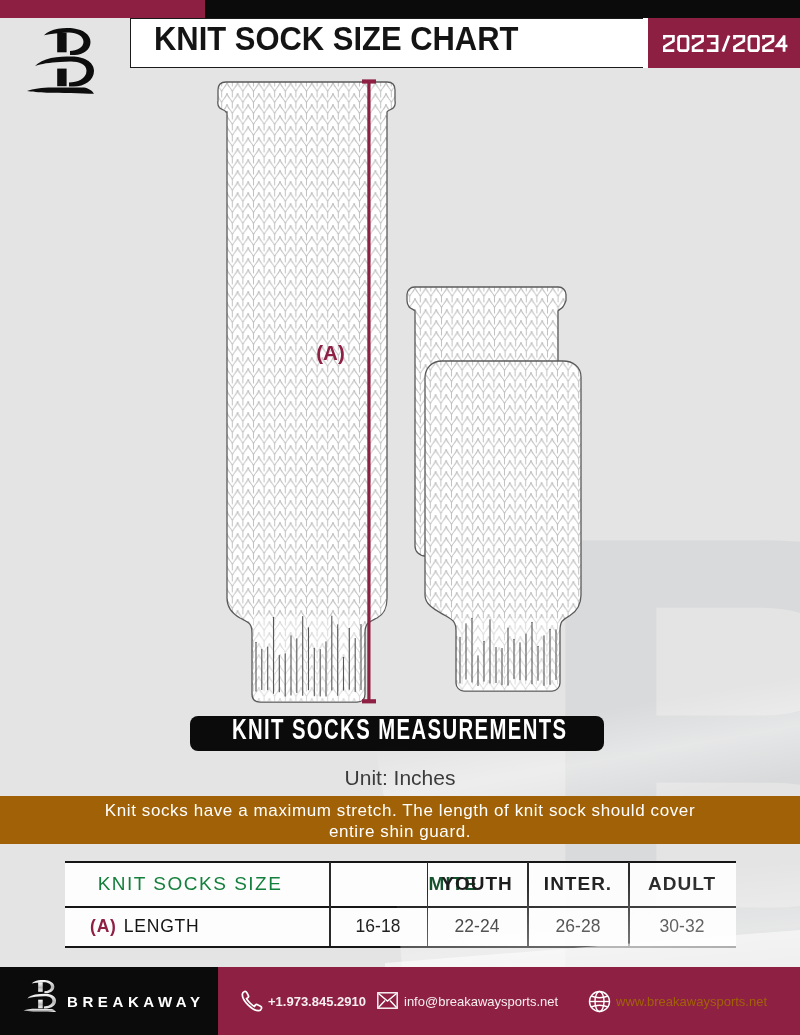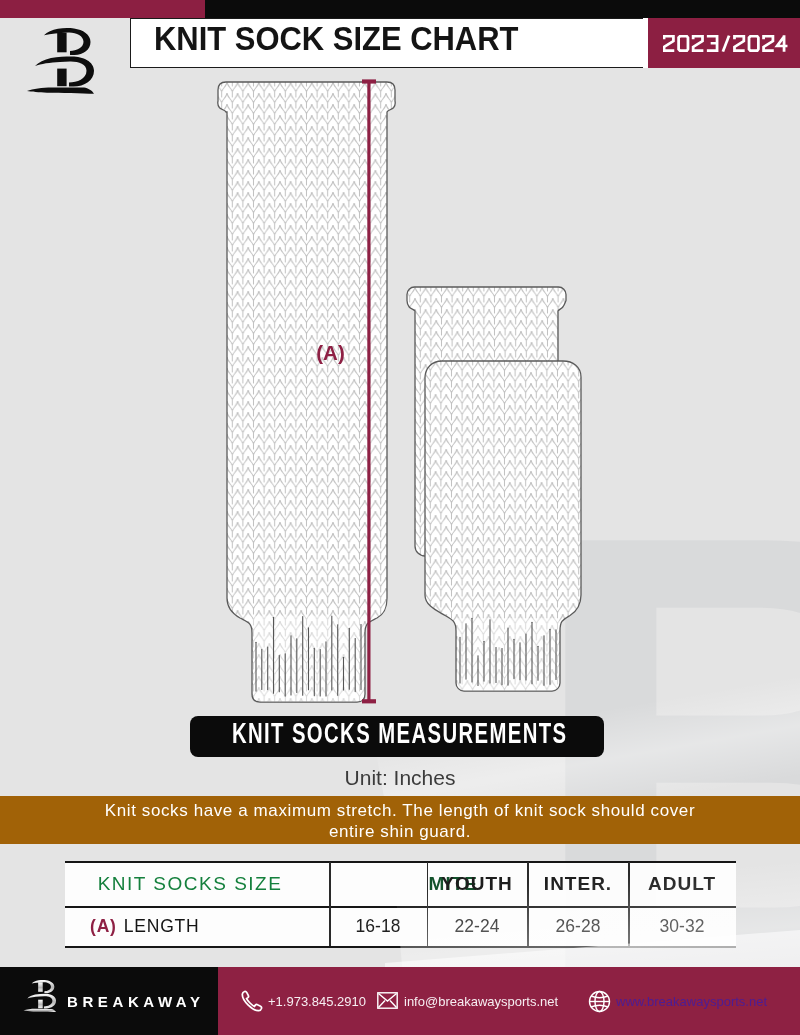--- a/index.html
+++ b/index.html
@@ -137,21 +137,21 @@
          C83,56.5 94,61.5 94,70.8 C94,80.6 84.5,86.4 73.5,86.6 L69,86.6 L69,82.6
          C77,82.4 86.5,79.2 86.5,70.8 C86.5,64 78.5,61.4 70,61.6 L60,62
          C50,62.5 41,63.8 35,66 Z"></path>
 <rect x="57.2" y="32.8" width="9.4" height="19.5"></rect>
 <rect x="57.2" y="68.6" width="9.4" height="17.6"></rect>
 <path d="M27,91 C33,88.6 42,87.4 52,87.4 L84,87.6 C88,88 92.5,91 94,93.8
          C82,93.3 60,93 47,92.7 C39,92.5 31.5,91.9 27,91 Z"></path>
 </g>
 </svg>
 
-<div class="abs" style="left:190px;top:716px;width:414px;height:41px;background:#0b0b0b;border-radius:8px;z-index:3;display:flex;align-items:center;justify-content:center;padding-left:6px;box-sizing:border-box;">
+<div class="abs" style="left:190px;top:716px;width:414px;height:35px;background:#0b0b0b;border-radius:8px;z-index:3;display:flex;justify-content:center;padding-left:6px;box-sizing:border-box;">
   <span style="font-size:29px;font-weight:bold;color:#fff;letter-spacing:2px;transform:scaleX(0.70);white-space:nowrap;position:relative;top:-3px;">KNIT SOCKS MEASUREMENTS</span>
 </div>
 
 <div class="abs" style="left:0;top:766px;width:800px;text-align:center;z-index:3;">
   <span style="font-size:21px;color:#3c3c3c;">Unit: Inches</span>
 </div>
 
 <div class="abs" style="left:0;top:796px;width:800px;height:48px;background:#a16207;z-index:3;color:#fff;text-align:center;font-size:17px;letter-spacing:0.6px;line-height:21px;padding-top:4px;box-sizing:border-box;">
   Knit socks have a maximum stretch. The length of knit sock should cover<br>entire shin guard.
 </div>
@@ -197,27 +197,27 @@
 <rect x="57.2" y="32.8" width="9.4" height="19.5"></rect>
 <rect x="57.2" y="68.6" width="9.4" height="17.6"></rect>
 <path d="M27,91 C33,88.6 42,87.4 52,87.4 L84,87.6 C88,88 92.5,91 94,93.8
          C82,93.3 60,93 47,92.7 C39,92.5 31.5,91.9 27,91 Z"></path>
 </g>
 </svg>
 <div class="abs" style="left:67px;top:993px;z-index:4;color:#fff;font-size:15px;font-weight:bold;letter-spacing:4.6px;">BREAKAWAY</div>
 <svg class="abs" style="left:239px;top:988px;z-index:4;" width="26" height="26" viewBox="0 0 24 24">
   <path d="M5.2,3.2 C5.9,3.0 6.7,3.4 7.1,4.1 L8.6,6.9 C9.0,7.6 8.8,8.4 8.2,8.9 L7.0,9.8 C7.9,11.9 12.1,16.1 14.2,17.0 L15.1,15.8 C15.6,15.2 16.4,15.0 17.1,15.4 L19.9,16.9 C20.6,17.3 21.0,18.1 20.8,18.8 C20.5,19.9 19.5,20.8 18.3,20.9 C12.6,21.5 2.5,11.4 3.1,5.7 C3.2,4.5 4.1,3.5 5.2,3.2 Z" fill="none" stroke="#fff" stroke-width="1.6"></path>
 </svg>
-<div class="abs" style="left:268px;top:994px;z-index:4;color:#f7eef2;font-size:13px;">+1.973.845.2910</div>
+<div class="abs" style="left:268px;top:994px;z-index:4;color:#f7eef2;font-size:13px;font-weight:bold;">+1.973.845.2910</div>
 <svg class="abs" style="left:377px;top:992px;z-index:4;" width="21" height="17" viewBox="0 0 21 17">
   <rect x="0.8" y="0.8" width="19.4" height="15.4" fill="none" stroke="#fff" stroke-width="1.4"></rect>
   <path d="M1.5,1.5 L10.5,9 L19.5,1.5 M1.5,15.5 L8,8.5 M19.5,15.5 L13,8.5" fill="none" stroke="#fff" stroke-width="1.4"></path>
 </svg>
 <div class="abs" style="left:404px;top:994px;z-index:4;color:#f7eef2;font-size:13px;">info@breakawaysports.net</div>
 <svg class="abs" style="left:588px;top:990px;z-index:4;" width="23" height="23" viewBox="0 0 23 23">
   <g fill="none" stroke="#fff" stroke-width="1.4">
     <circle cx="11.5" cy="11.5" r="10"></circle>
     <ellipse cx="11.5" cy="11.5" rx="4.5" ry="10"></ellipse>
     <line x1="1.5" y1="11.5" x2="21.5" y2="11.5"></line>
     <path d="M3,6 C8,8 15,8 20,6 M3,17 C8,15 15,15 20,17"></path>
   </g>
 </svg>
-<div class="abs" style="left:616px;top:994px;z-index:4;color:#4c1d95;font-size:13px;">www.breakawaysports.net</div>
+<div class="abs" style="left:616px;top:994px;z-index:4;color:#a16207;font-size:13px;">www.breakawaysports.net</div>
 
 </body></html>

